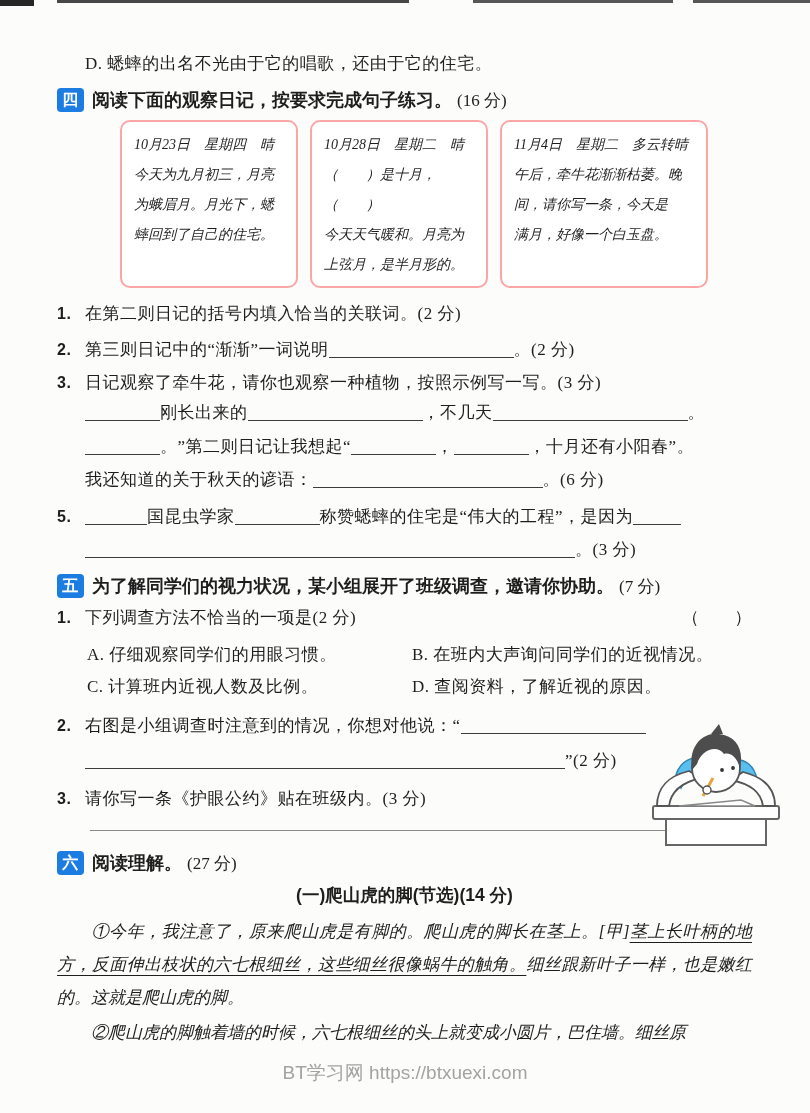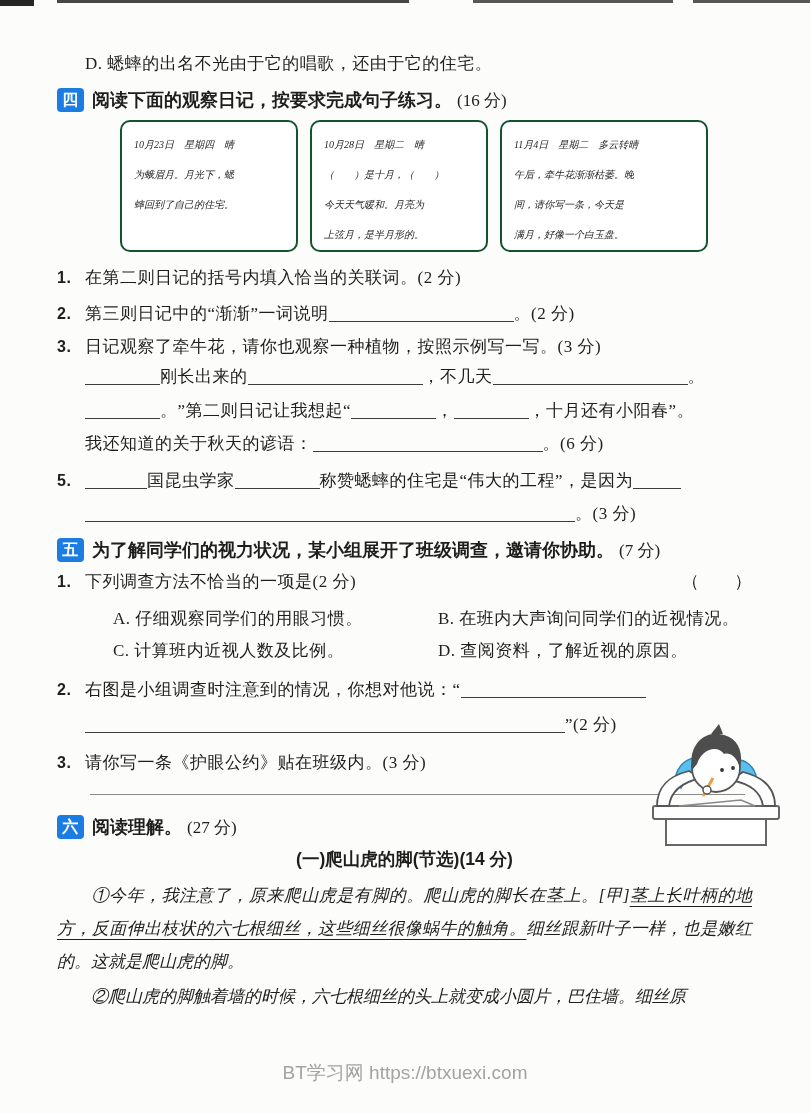--- a/index.html
+++ b/index.html
@@ -41,23 +41,23 @@
   }
   .sec-score { font-weight:400; font-size:17px; font-family:"Liberation Serif","DejaVu Serif",serif; }
 
   
   .intro { margin-left:28px; height:24px; margin-bottom:12px; }
   .opt-label { font-family:"Liberation Serif","DejaVu Serif",serif; }
 
   
   .diaries { display:flex; gap:12px; margin:8px 0 14px 63px; }
   .diary {
-    border:2px solid #14532d; border-radius:10px;
-    background:#fff; padding:8px 9px 0 12px;
-    font-size:10px; line-height:30px;
+    border:2px solid #fca5a5; border-radius:10px;
+    background:#fff; padding:8px 9px 6px 12px;
+    font-size:14px; line-height:30px;
     font-style:italic;
     letter-spacing:0;
   }
   .diary.d1 { width:178px; }
   .diary.d2 { width:178px; }
   .diary.d3 { width:208px; }
 
   
   .q { padding-left:28px; text-indent:-28px; margin-bottom:12px; min-height:24px; }
   .qnum {
@@ -72,21 +72,21 @@
   .w48{width:48px}.w62{width:62px}.w75{width:75px}.w85{width:85px}
   .w105{width:105px}.w135{width:135px}.w175{width:175px}.w185{width:185px}
   .w195{width:195px}.w230{width:230px}.w480{width:480px}.w490{width:490px}
 
   .mline { line-height:33px; margin-bottom:0; }
   .gap6 { margin-bottom:6px; } .gap9 { margin-bottom:9px; } .gap12 { margin-bottom:12px; }
 
   
   .q1-flex { display:flex; justify-content:space-between; padding-left:28px; text-indent:0; margin-bottom:10px; }
   .q1-flex .qnum { margin-left:-28px; }
-  .opt-grid { margin-left:56px; line-height:32px; margin-bottom:5px; }
+  .opt-grid { margin-left:30px; line-height:32px; margin-bottom:5px; }
   .opt-row { display:flex; }
   .opt-cell-left { width:325px; }
 
   
   .ans-line { border-bottom:1.5px solid #8a8a8a; height:2px; margin:18px 0 20px 33px; width:655px; }
 
   
   .center-sub { text-align:center; font-size:17.5px; font-weight:700;
     font-family:"Liberation Sans","DejaVu Sans",sans-serif; margin:8px 0 8px; letter-spacing:0; }
   .para { line-height:33px; text-align:justify; }
@@ -122,20 +122,21 @@
       <span class="badge">四</span>
       <span class="sec-title">
         <span>阅读下面的观察日记，按要求完成句子练习。</span>
         <span class="sec-score">(16 分)</span>
       </span>
     </div>
 
     <div class="diaries">
       <div class="diary d1">
         <div>10月23日　星期四　晴</div>
+        <div>今天为九月初三，月亮</div>
         <div>为蛾眉月。月光下，蟋</div>
         <div>蟀回到了自己的住宅。</div>
       </div>
       <div class="diary d2">
         <div>10月28日　星期二　晴</div>
         <div>（　　）是十月，（　　）</div>
         <div>今天天气暖和。月亮为</div>
         <div>上弦月，是半月形的。</div>
       </div>
       <div class="diary d3">

